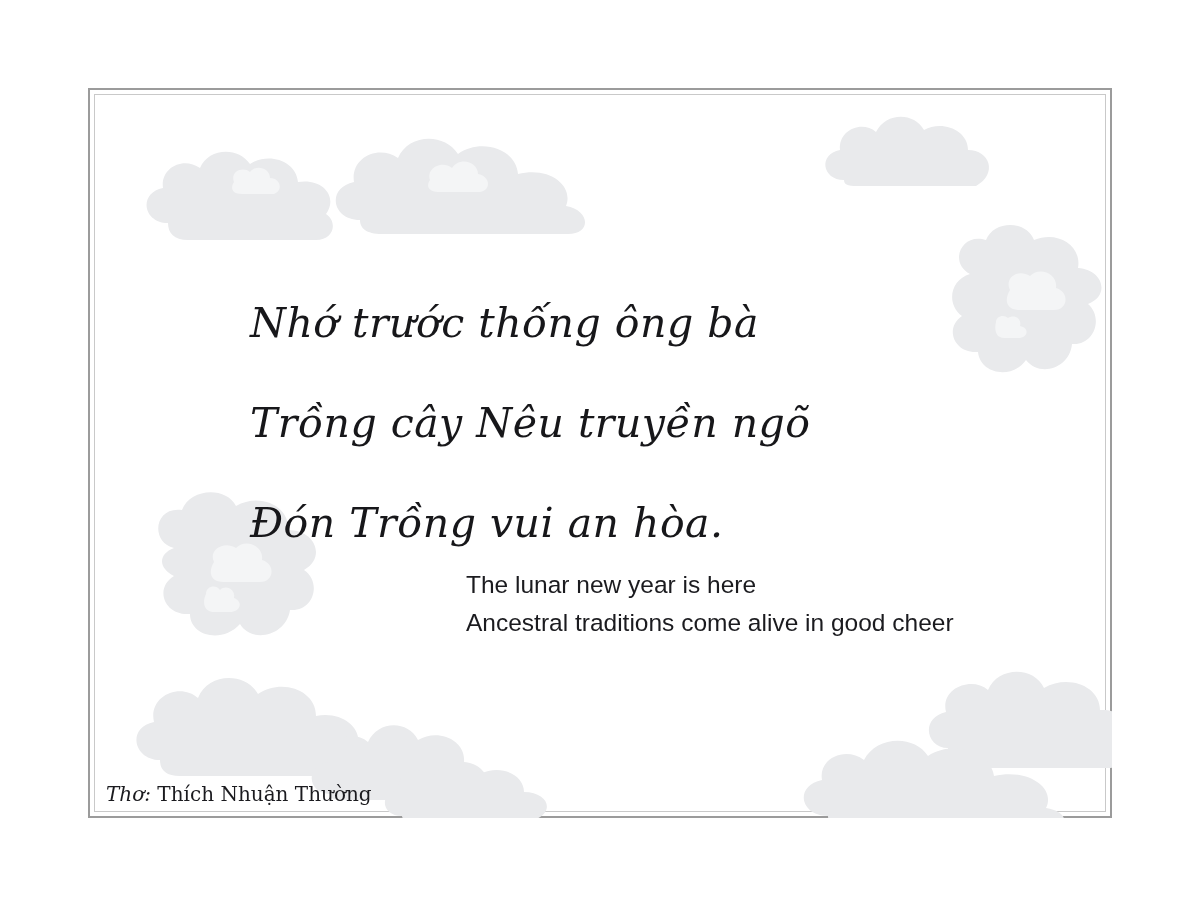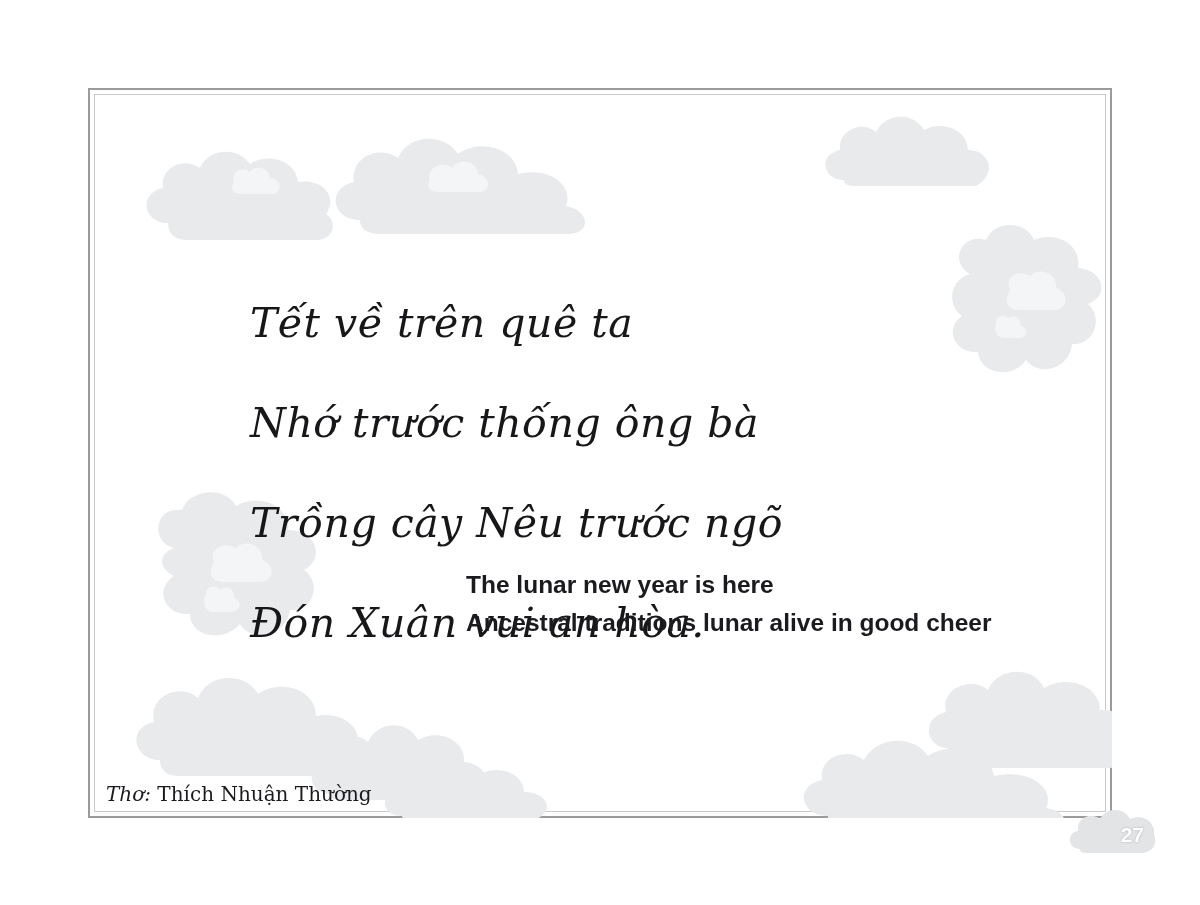--- a/index.html
+++ b/index.html
@@ -81,21 +81,20 @@
     top: 566px;
     width: 640px;
     color: #1b1b1f;
     font-family: "Liberation Sans", sans-serif;
     font-size: 24.5px;
     line-height: 38px;
   }
   .poem-en .line {
     display: block;
     white-space: nowrap;
-    font-weight: bold;
   }
 
   .credit {
     position: absolute;
     left: 106px;
     top: 782px;
     font-family: "DejaVu Serif", serif;
     font-size: 20px;
     color: #1b1b1f;
   }
@@ -174,36 +173,29 @@
     </svg>
     <svg class="cloud" style="left:700px; top:640px; width:330px; height:110px;" viewBox="0 0 330 110">
       <path d="M40 88 C12 88 6 58 34 52 C30 30 58 18 76 32 C88 8 126 6 140 28 C164 12 202 22 206 48 C240 40 268 60 258 80 C282 84 282 100 258 100 L64 100 C48 100 40 96 40 88 Z"></path>
     </svg>
     <svg class="cloud" style="left:286px; top:666px; width:210px; height:80px;" viewBox="0 0 210 80">
       <path d="M28 62 C8 62 4 40 24 36 C22 18 46 10 60 22 C70 4 98 4 106 20 C126 10 150 20 150 38 C174 38 182 58 160 66 L44 66 C34 66 28 66 28 62 Z"></path>
     </svg>
   </div>
 
   <div class="poem-vi">
-    <span class="line">Tết về trên quê ta</span>
     <span class="line">Nhớ trước thống ông bà</span>
-    <span class="line">Trồng cây Nêu trước ngõ</span>
-    <span class="line">Đón Xuân vui an hòa.</span>
+    <span class="line">Trồng cây Nêu truyền ngõ</span>
+    <span class="line">Đón Trồng vui an hòa.</span>
   </div>
 
   <div class="poem-en">
     <span class="line">The lunar new year is here</span>
-    <span class="line">Ancestral traditions lunar alive in good cheer</span>
+    <span class="line">Ancestral traditions come alive in good cheer</span>
   </div>
 
   <div class="credit">
     <span class="credit-label">Thơ:</span>
     <span class="credit-author">Thích Nhuận Thường</span>
   </div>
 
-  <div class="page-number-wrap">
-    <svg class="page-number-cloud" viewBox="0 0 92 58">
-      <path d="M14 46 C2 46 0 30 12 28 C10 16 24 8 34 16 C40 4 58 4 64 16 C78 10 90 20 88 32 C92 42 86 50 74 50 L24 50 C18 50 14 50 14 46 Z"></path>
-    </svg>
-    <span class="page-number">27</span>
-  </div>
 
 </div>
 
 </body></html>

